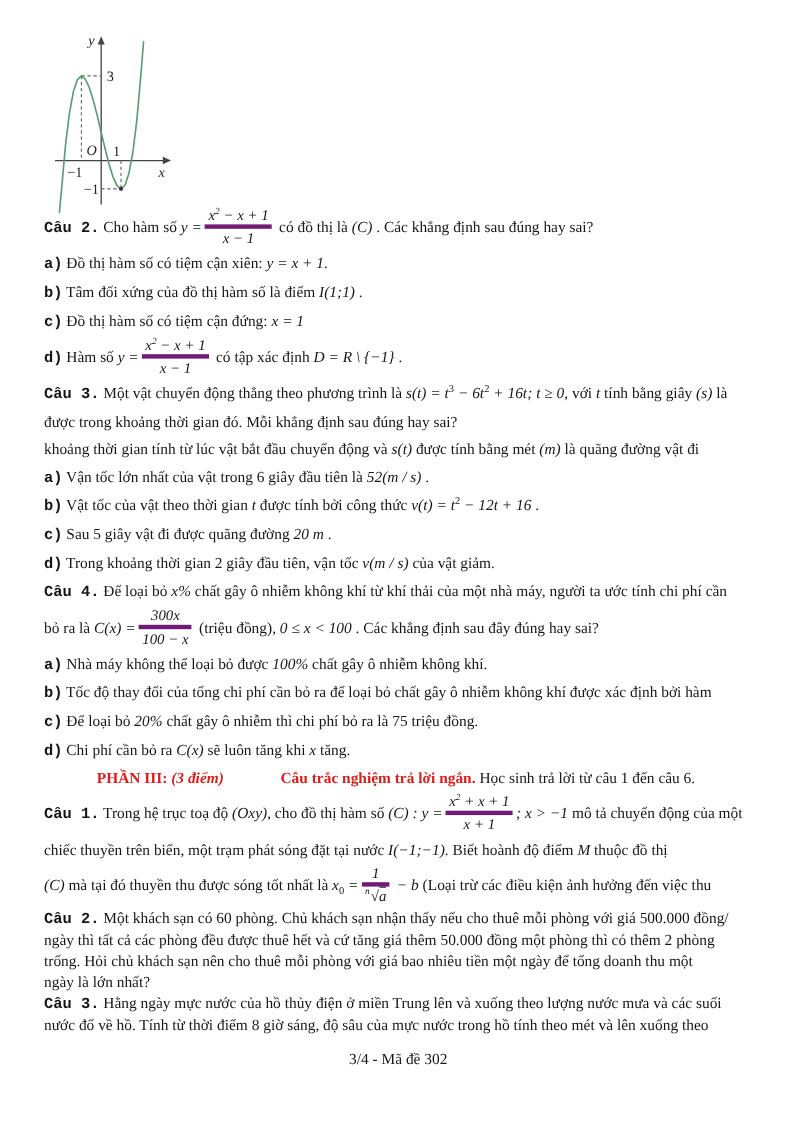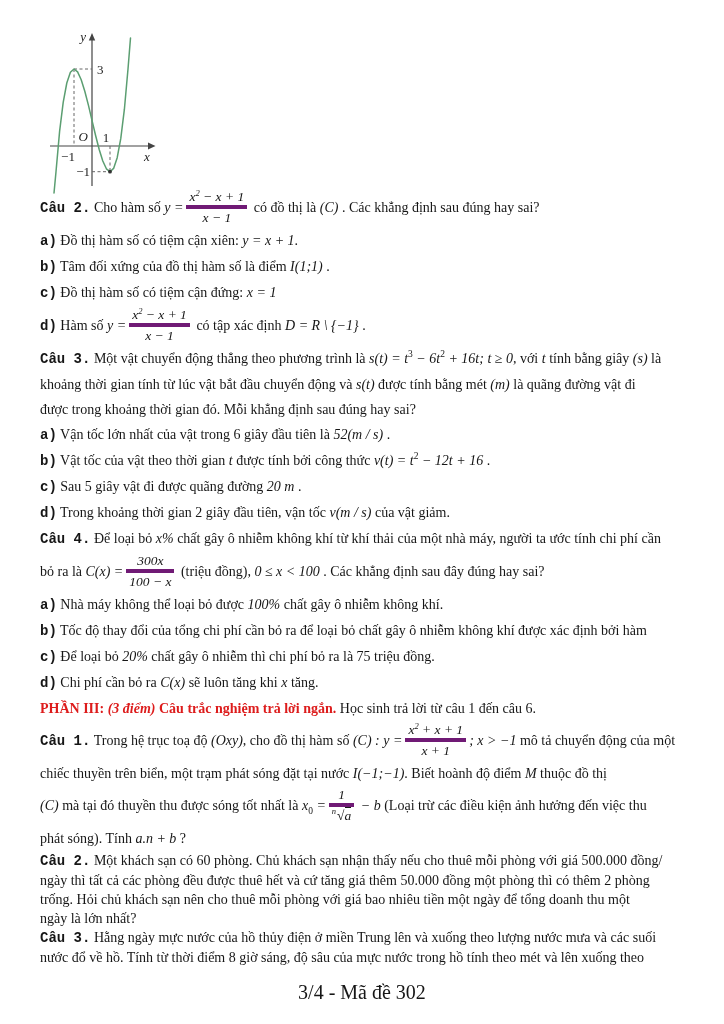--- a/index.html
+++ b/index.html
@@ -13,27 +13,27 @@
   .t26 { line-height:25px; }
   .b { font-weight:bold;font-family:Liberation Mono, monospace; }
   .m { font-style:italic; }
   sup { font-size:9.5px; line-height:0; }
   sub { font-size:9.5px; line-height:0; }
   .frac { display:inline-block; vertical-align:middle; text-align:center; font-style:italic;
           line-height:1.12; margin:0 3px; position:relative; top:-2px; font-size:13.5px; }
   .frac .num { display:block; border-bottom:4px solid #701a75; padding:0 3px 1px; }
   .frac .den { display:block; padding:1px 3px 0; }
   .frac sup { font-size:8.5px; }
-  .red { color:#dd1c1c; font-weight:bold; }
+  .red { color:#dd1c1c; font-weight:bold;margin-left:48px; }
   .red-i { color:#dd1c1c; font-weight:bold; font-style:italic; }
   .tight .line { line-height:19px; }
   .indent { padding-left:20px; }
   .ov { border-top:1px solid #161616; }
   .ridx { font-size:9px; vertical-align:super; margin-right:1px; }
-  .footer { text-align:center; font-size:20px; margin-top:14px; }
+  .footer { text-align:center; font-size:14px; margin-top:14px; }
   svg text { font-family:"Liberation Serif", serif; fill:#222; font-size:13px; }
   svg .it { font-style:italic; }
 </style>
 </head>
 <body>
 
 <div class="page">
 
   <div class="graph-wrap">
     <svg width="185" height="172" viewBox="0 0 185 172">
@@ -78,24 +78,24 @@
     <div class="line">
       <span class="b">c)</span><span> Đồ thị hàm số có tiệm cận đứng: </span><span class="m">x = 1</span>
     </div>
     <div class="line tall">
       <span class="b">d)</span><span> Hàm số </span><span class="m">y =</span><span class="frac"><span class="num"><span>x</span><sup>2</sup><span> − x + 1</span></span><span class="den">x − 1</span></span><span> có tập xác định </span><span class="m">D = R \ {−1}</span><span> .</span>
     </div>
 
     <div class="line t26">
       <span class="b">Câu 3.</span><span> Một vật chuyển động thẳng theo phương trình là </span><span class="m">s(t) = t</span><sup>3</sup><span class="m"> − 6t</span><sup>2</sup><span class="m"> + 16t; t ≥ 0</span><span>, với </span><span class="m">t</span><span> tính bằng giây </span><span class="m">(s)</span><span> là</span>
     </div>
+    <div class="line t26">được trong khoảng thời gian đó. Mỗi khẳng định sau đúng hay sai?</div>
     <div class="line t26">
       <span>khoảng thời gian tính từ lúc vật bắt đầu chuyển động và </span><span class="m">s(t)</span><span> được tính bằng mét </span><span class="m">(m)</span><span> là quãng đường vật đi</span>
     </div>
-    <div class="line t26">được trong khoảng thời gian đó. Mỗi khẳng định sau đúng hay sai?</div>
     <div class="line">
       <span class="b">a)</span><span> Vận tốc lớn nhất của vật trong 6 giây đầu tiên là </span><span class="m">52(m / s)</span><span> .</span>
     </div>
     <div class="line">
       <span class="b">b)</span><span> Vật tốc của vật theo thời gian </span><span class="m">t</span><span> được tính bởi công thức </span><span class="m">v(t) = t</span><sup>2</sup><span class="m"> − 12t + 16</span><span> .</span>
     </div>
     <div class="line">
       <span class="b">c)</span><span> Sau 5 giây vật đi được quãng đường </span><span class="m">20 m</span><span> .</span>
     </div>
     <div class="line">
@@ -127,23 +127,20 @@
 
     <div class="line tall">
       <span class="b">Câu 1.</span><span> Trong hệ trục toạ độ </span><span class="m">(Oxy)</span><span>, cho đồ thị hàm số </span><span class="m">(C) :  y =</span><span class="frac"><span class="num"><span>x</span><sup>2</sup><span> + x + 1</span></span><span class="den">x + 1</span></span><span class="m">; x &gt; −1</span><span> mô tả chuyển động của một</span>
     </div>
     <div class="line t26">
       <span>chiếc thuyền trên biển, một trạm phát sóng đặt tại nước </span><span class="m">I(−1;−1)</span><span>. Biết hoành độ điểm </span><span class="m">M</span><span> thuộc đồ thị</span>
     </div>
     <div class="line tall">
       <span class="m">(C)</span><span> mà tại đó thuyền thu được sóng tốt nhất là </span><span class="m">x</span><sub>0</sub><span class="m"> =</span><span class="frac"><span class="num">1</span><span class="den"><sup class="ridx">n</sup><span>√</span><span class="ov">a</span></span></span><span class="m"> − b</span><span> (Loại trừ các điều kiện ảnh hưởng đến việc thu</span>
     </div>
-    <div class="line">
-      <span>phát sóng). Tính </span><span class="m">a.n + b</span><span> ?</span>
-    </div>
 
     <div class="tight">
       <div class="line">
         <span class="b">Câu 2.</span><span> Một khách sạn có 60 phòng. Chủ khách sạn nhận thấy nếu cho thuê mỗi phòng với giá 500.000 đồng/</span>
       </div>
       <div class="line">ngày thì tất cả các phòng đều được thuê hết và cứ tăng giá thêm 50.000 đồng một phòng thì có thêm 2 phòng</div>
       <div class="line">trống. Hỏi chủ khách sạn nên cho thuê mỗi phòng với giá bao nhiêu tiền một ngày để tổng doanh thu một</div>
       <div class="line">ngày là lớn nhất?</div>
     </div>
 

